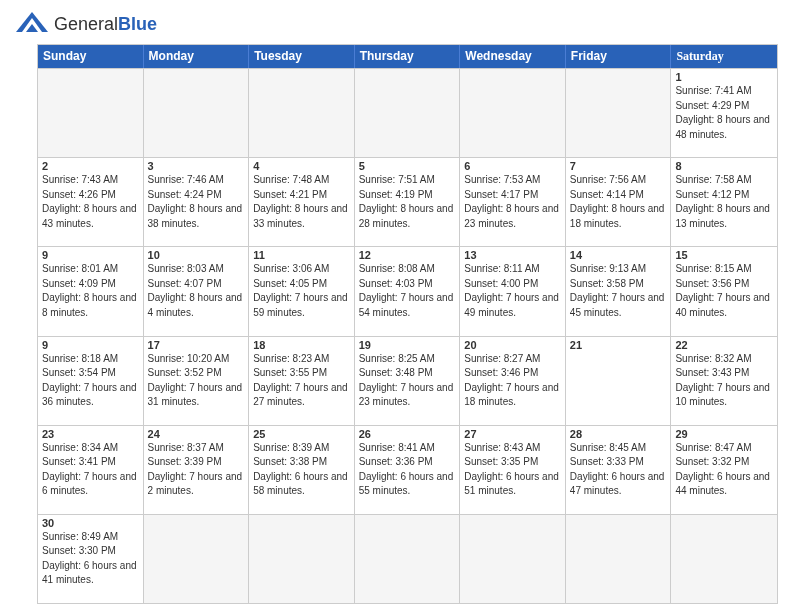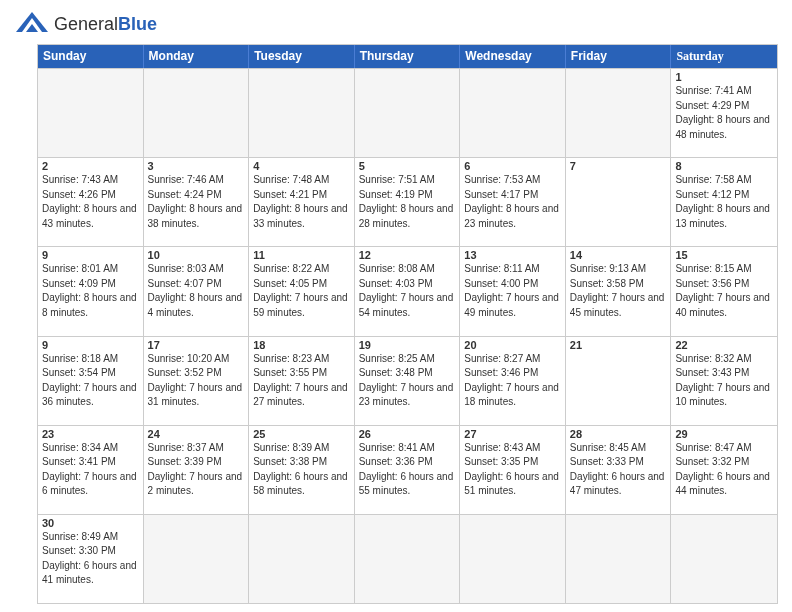--- a/index.html
+++ b/index.html
@@ -179,20 +179,24 @@
           </div>
           <div class="cal-cell">
             <span class="day-num">6</span>
             <div class="day-info">Sunrise: 7:53 AM
 Sunset: 4:17 PM
 Daylight: 8 hours
 and 23 minutes.</div>
           </div>
           <div class="cal-cell">
             <span class="day-num">7</span>
+            <div class="day-info">Sunrise: 7:56 AM
+Sunset: 4:14 PM
+Daylight: 8 hours
+and 18 minutes.</div>
           </div>
           <div class="cal-cell">
             <span class="day-num">8</span>
             <div class="day-info">Sunrise: 7:58 AM
 Sunset: 4:12 PM
 Daylight: 8 hours
 and 13 minutes.</div>
           </div>
         </div>
         <div class="cal-row">
@@ -205,21 +209,21 @@
           </div>
           <div class="cal-cell">
             <span class="day-num">10</span>
             <div class="day-info">Sunrise: 8:03 AM
 Sunset: 4:07 PM
 Daylight: 8 hours
 and 4 minutes.</div>
           </div>
           <div class="cal-cell">
             <span class="day-num">11</span>
-            <div class="day-info">Sunrise: 8:22 AM
+            <div class="day-info">Sunrise: 3:06 AM
 Sunset: 4:05 PM
 Daylight: 7 hours
 and 59 minutes.</div>
           </div>
           <div class="cal-cell">
             <span class="day-num">12</span>
             <div class="day-info">Sunrise: 8:08 AM
 Sunset: 4:03 PM
 Daylight: 7 hours
 and 54 minutes.</div>

